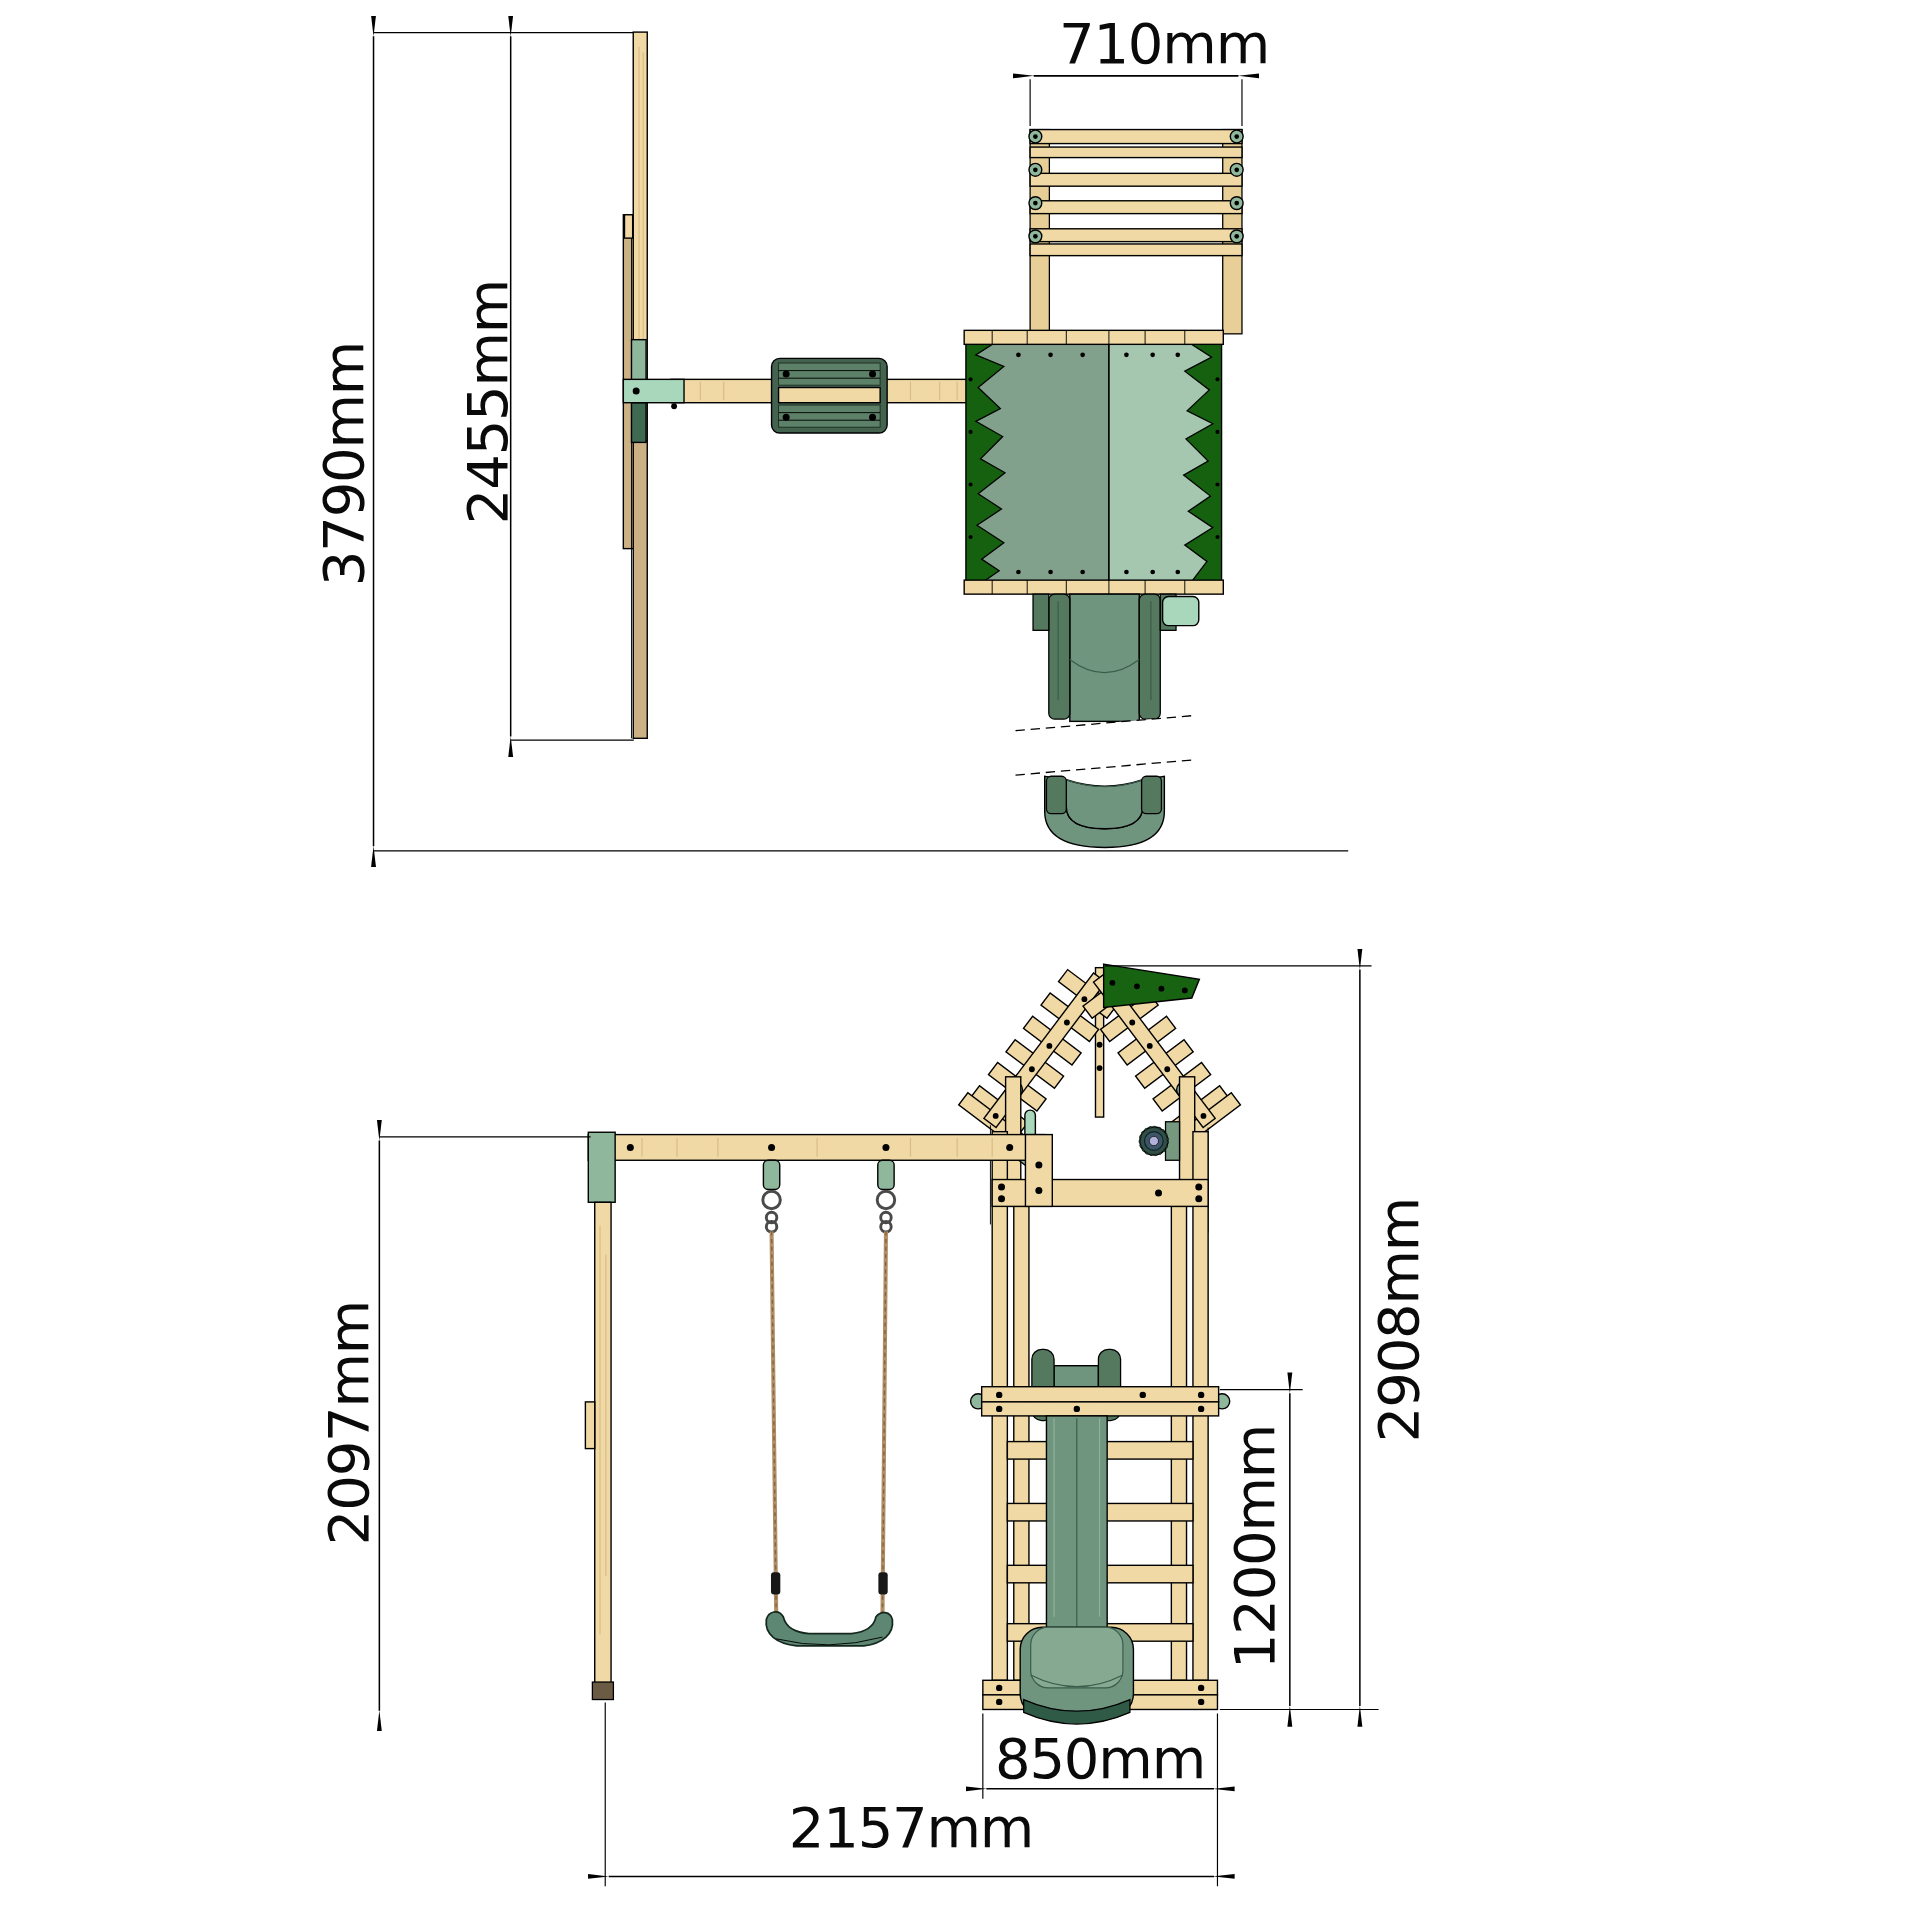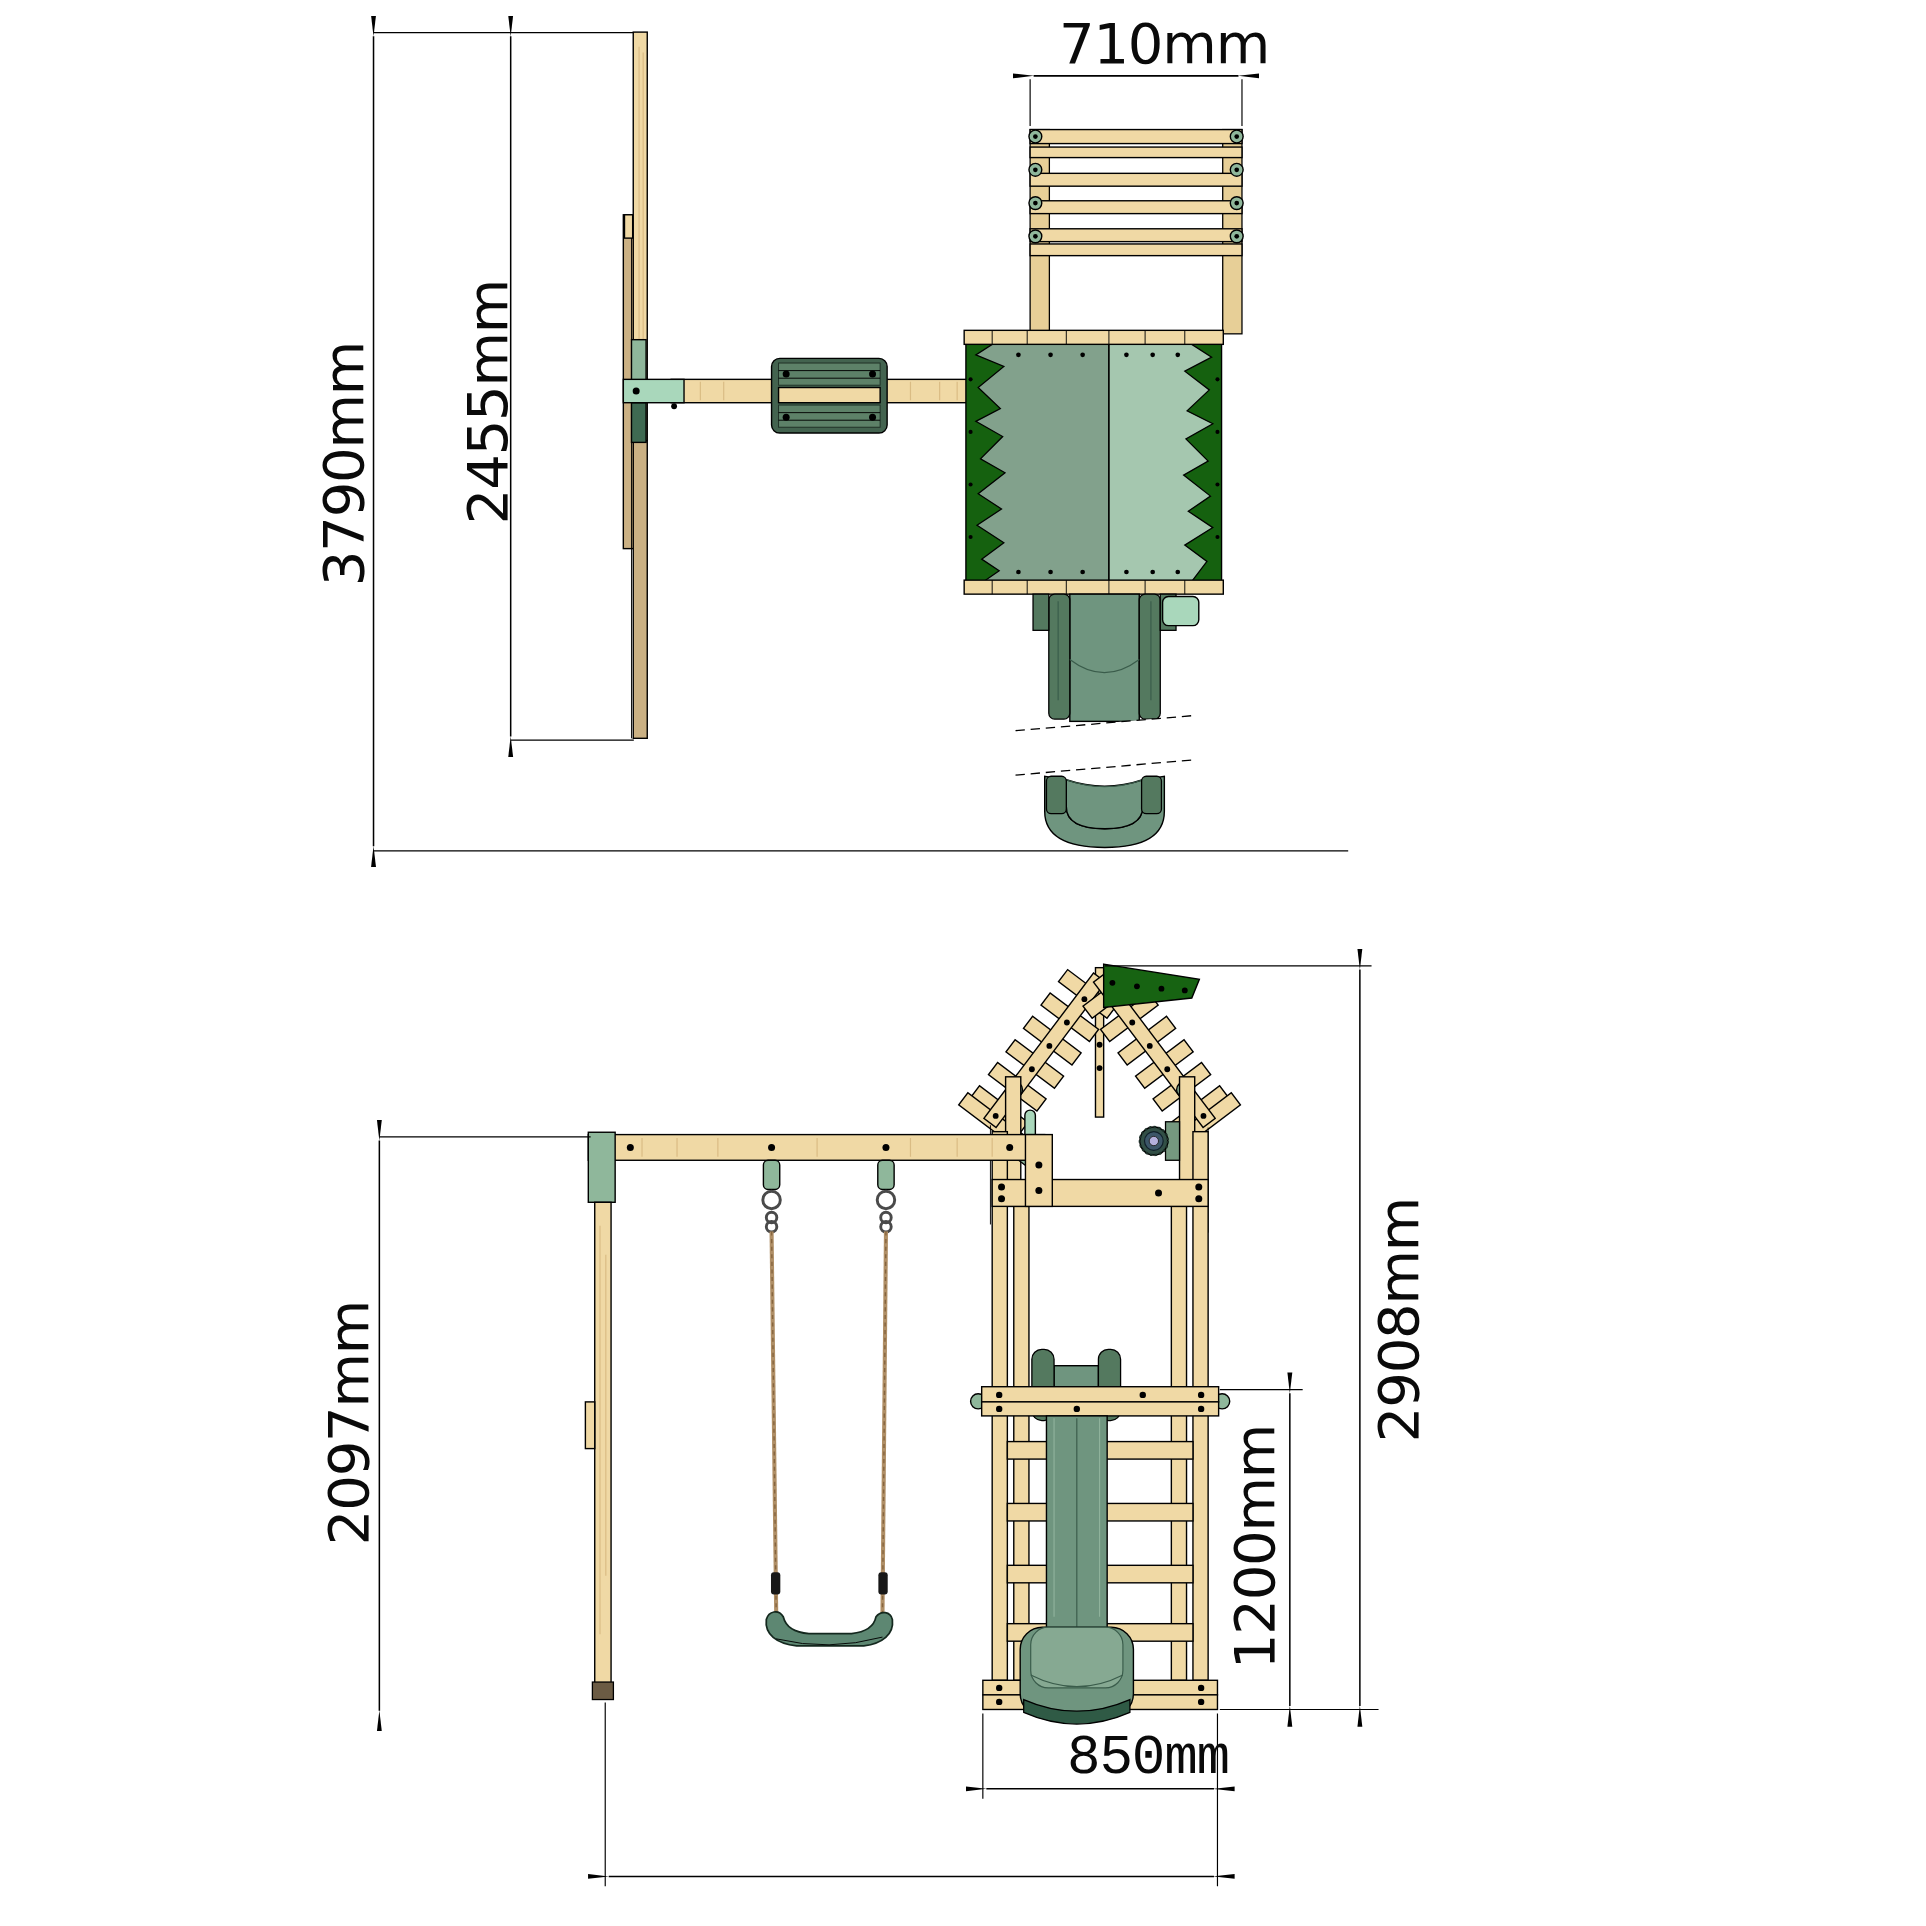--- a/index.html
+++ b/index.html
@@ -396,16 +396,17 @@
     </g>
   </g>
 </svg>
 
 <div class="dim-label rot" style="left:343px;top:464px;">3790mm</div>
 <div class="dim-label rot" style="left:487px;top:402px;">2455mm</div>
 <div class="dim-label" style="left:1164px;top:43px;">710mm</div>
 <div class="dim-label rot" style="left:348px;top:1423px;">2097mm</div>
 <div class="dim-label rot" style="left:1398px;top:1320px;">2908mm</div>
 <div class="dim-label rot" style="left:1254px;top:1547px;">1200mm</div>
-<div class="dim-label" style="left:1148px;top:1758px;font-family:Liberation Mono, monospace;">850mm</div>
+<div class="dim-label" style="left:1100px;top:1758px;">850mm</div>
+<div class="dim-label" style="left:911px;top:1827px;">2157mm</div>
 
 </div>
 
 
 </body></html>

